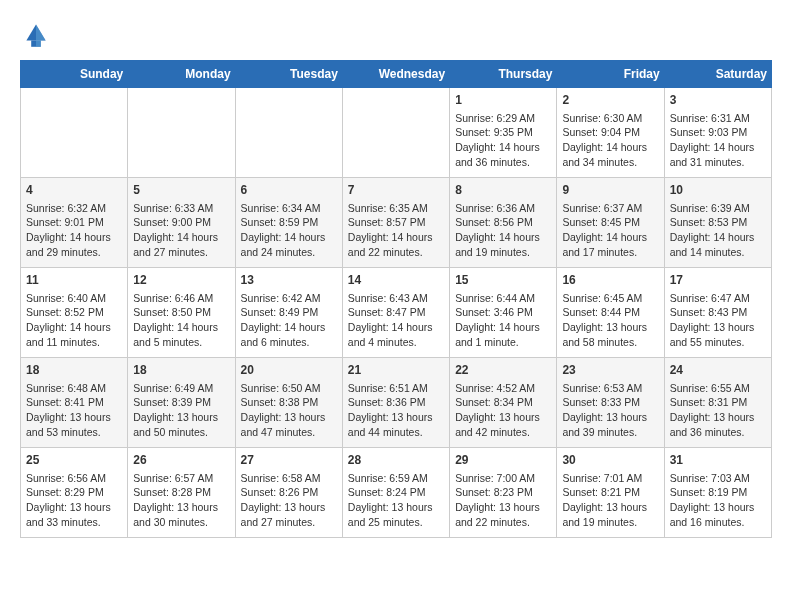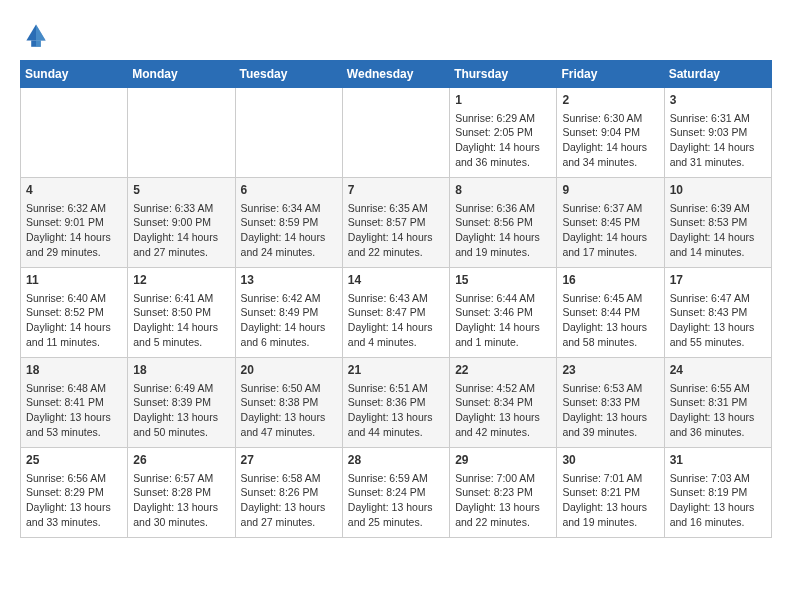--- a/index.html
+++ b/index.html
@@ -47,21 +47,21 @@
     }
     table {
       width: 100%;
       border-collapse: collapse;
       font-size: 11px;
     }
     thead tr th {
       background: #2a6db5;
       color: #fff;
       padding: 6px 4px;
-      text-align: left;
+      text-align: right;
       font-size: 12px;
       font-weight: bold;
       border: 1px solid #2a6db5;
     }
     tbody tr td {
       border: 1px solid #ccc;
       vertical-align: top;
       padding: 4px 5px;
       min-height: 80px;
       height: 90px;
@@ -121,21 +121,21 @@
     </thead>
     <tbody id="calendar-body">
     <tr>
           <td class="empty-cell"></td>
           <td class="empty-cell"></td>
           <td class="empty-cell"></td>
           <td class="empty-cell"></td>
           <td>
             <span class="day-num">1</span>
             <div>Sunrise: 6:29 AM</div>
-            <div>Sunset: 2:05 PM</div>
+            <div>Sunset: 9:35 PM</div>
             <div>Daylight: 14 hours and 36 minutes.</div>
           </td>
           <td>
             <span class="day-num">2</span>
             <div>Sunrise: 6:30 AM</div>
             <div>Sunset: 9:04 PM</div>
             <div>Daylight: 14 hours and 34 minutes.</div>
           </td>
           <td>
             <span class="day-num">3</span>
@@ -190,21 +190,21 @@
         </tr>
         <tr>
           <td>
             <span class="day-num">11</span>
             <div>Sunrise: 6:40 AM</div>
             <div>Sunset: 8:52 PM</div>
             <div>Daylight: 14 hours and 11 minutes.</div>
           </td>
           <td>
             <span class="day-num">12</span>
-            <div>Sunrise: 6:41 AM</div>
+            <div>Sunrise: 6:46 AM</div>
             <div>Sunset: 8:50 PM</div>
             <div>Daylight: 14 hours and 5 minutes.</div>
           </td>
           <td>
             <span class="day-num">13</span>
             <div>Sunrise: 6:42 AM</div>
             <div>Sunset: 8:49 PM</div>
             <div>Daylight: 14 hours and 6 minutes.</div>
           </td>
           <td>

